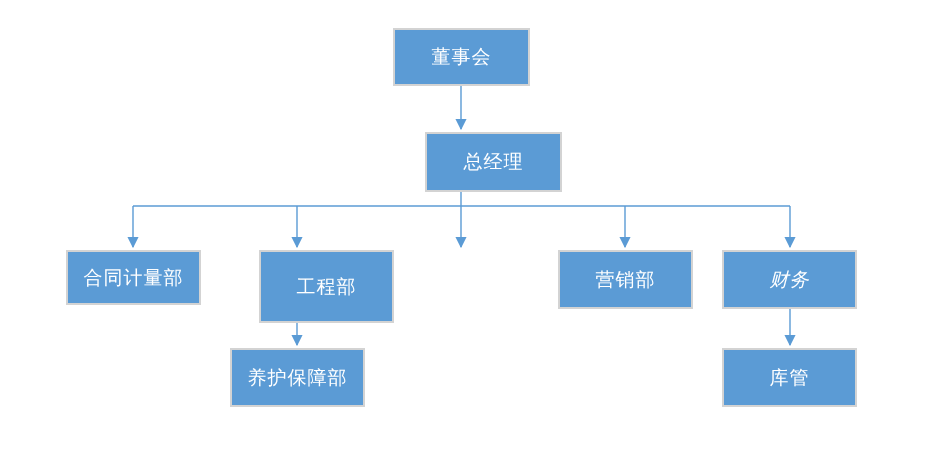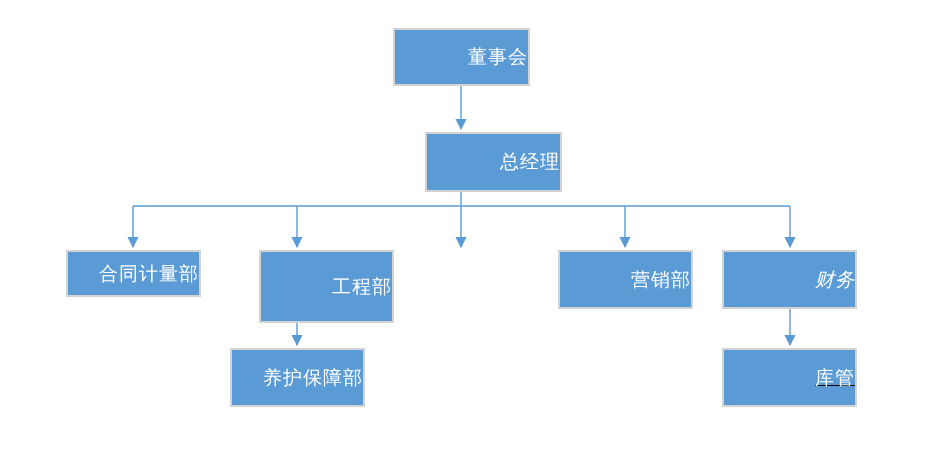--- a/index.html
+++ b/index.html
@@ -33,39 +33,39 @@
   .arrowhead{
     fill:var(--connector);
   }
   .node{
     position:absolute;
     background:var(--box-fill);
     border:2px solid var(--box-border);
     box-sizing:border-box;
     display:flex;
     align-items:center;
-    justify-content:flex-end;
+    justify-content:center;
     cursor:default;
   }
   .node .label{
     color:var(--text);
     font-size:19px;
     letter-spacing:1px;
     white-space:nowrap;
   }
   
   .n-board       {left:393px; top:28px;  width:137px; height:58px;}
   .n-gm          {left:393px; top:132px; width:137px; height:60px;margin-left:32px;}
-  .n-contract    {left:66px;  top:250px; width:135px; height:47px;}
+  .n-contract    {left:66px;  top:250px; width:135px; height:55px;}
   .n-engineering {left:230px; top:250px; width:135px; height:73px;margin-left:29px;}
   .n-office      {left:394px; top:250px; width:135px; height:59px;}
   .n-marketing   {left:558px; top:250px; width:135px; height:59px;}
   .n-finance     {left:722px; top:250px; width:135px; height:59px;font-style:italic;}
   .n-maintenance {left:230px; top:348px; width:135px; height:59px;}
-  .n-warehouse   {left:722px; top:348px; width:135px; height:59px;text-decoration:underline;}
+  .n-warehouse   {left:722px; top:348px; width:135px; height:59px;}
 </style>
 </head>
 <body>
 
 <div class="canvas">
 
   <svg class="connectors" viewBox="0 0 937 468" xmlns="http://www.w3.org/2000/svg">
     <defs>
       <marker id="arrow" viewBox="0 0 10 10" refX="9" refY="5" markerWidth="8" markerHeight="8" orient="auto">
         <path class="arrowhead" d="M0,0 L10,5 L0,10 z"></path>

